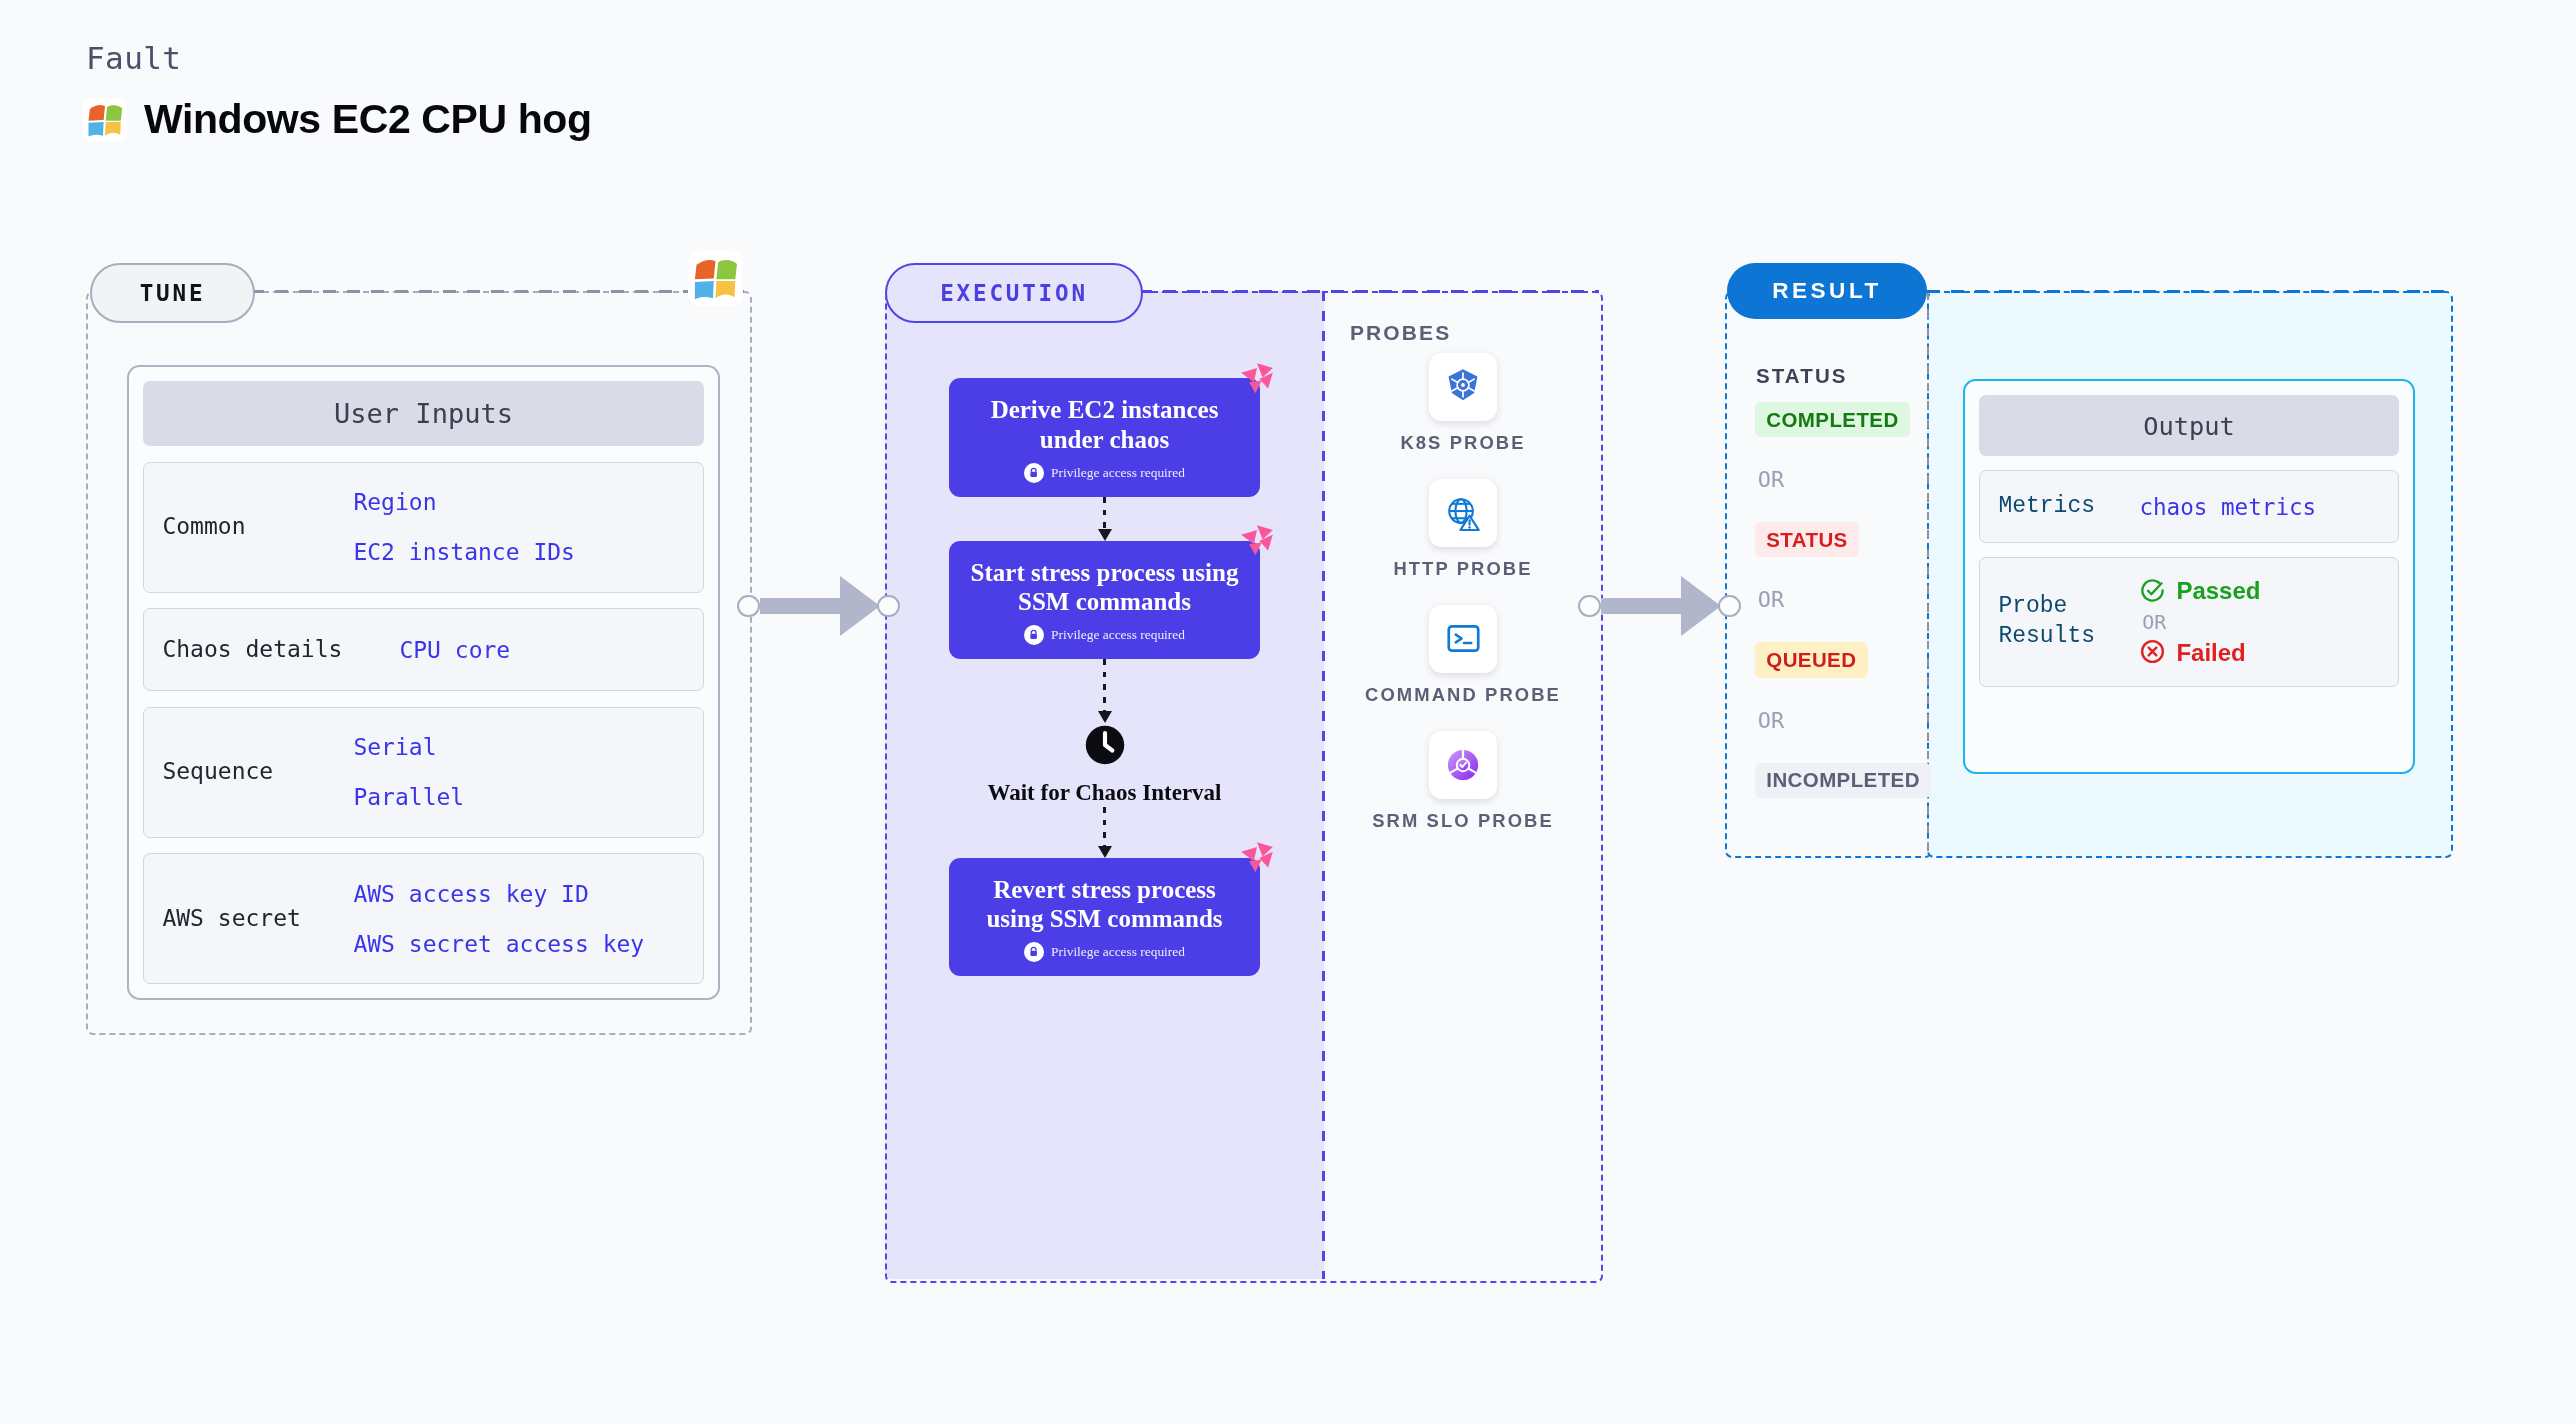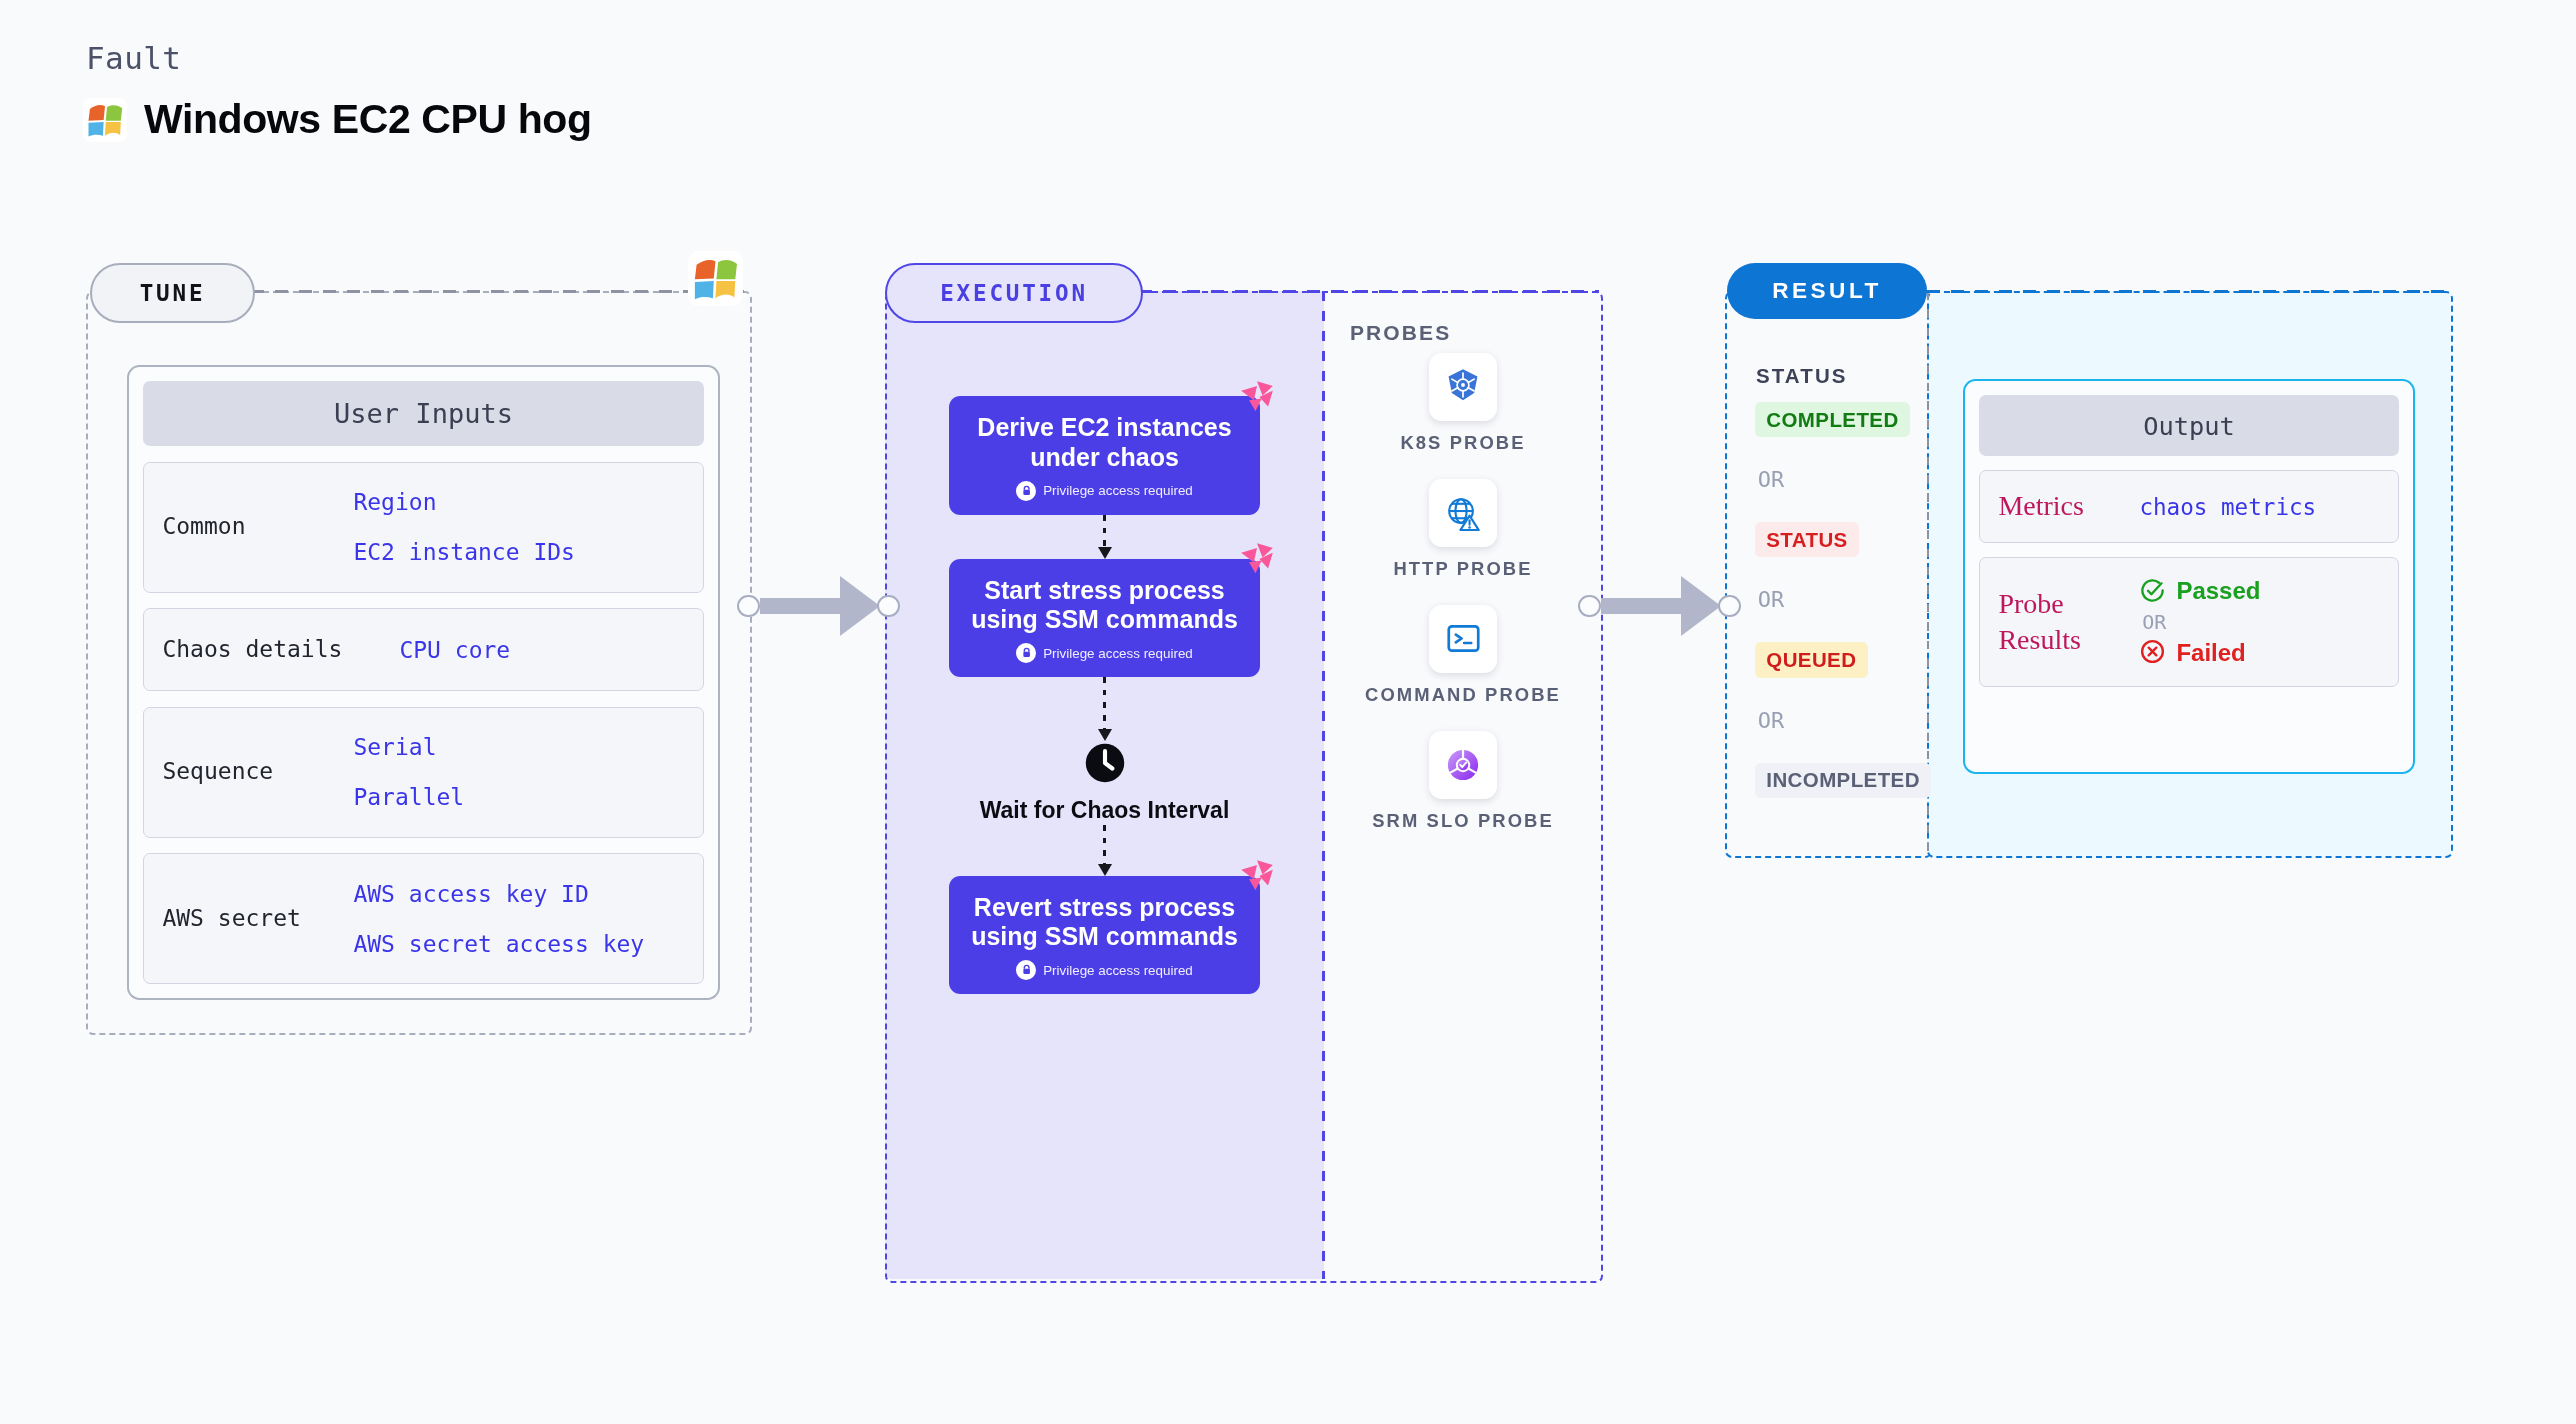--- a/index.html
+++ b/index.html
@@ -127,21 +127,21 @@
   .conn .head{
     width:0;height:0;border-top:30px solid transparent;border-bottom:30px solid transparent;
     border-left:40px solid #b1b6cb;flex:none;margin-left:-1.4px;
   }
   .conn-1{left:737px;top:576px;}
   .conn-1 .shaft{width:82px;}
   .conn-2{left:1578px;top:576px;}
   .conn-2 .shaft{width:82px;}
 
   
-  .flow{position:absolute;left:949px;top:396px;width:311px;}
+  .flow{position:absolute;left:949px;top:378px;width:311px;font-family:Liberation Serif, serif;}
   .node{
     position:relative;background:#4b3ee6;border-radius:11.3px;color:#fff;
     padding:17px 18.4px 14px;box-sizing:border-box;text-align:center;
   }
   .node-title{font-size:25px;font-weight:bold;line-height:1.18;}
   .node-priv{
     margin-top:8.5px;display:flex;align-items:center;justify-content:center;gap:7px;
     font-size:13.4px;color:#f0eefe;font-weight:normal;
   }
   .lock-badge{
@@ -213,21 +213,21 @@
     display:flex;align-items:center;justify-content:center;
     font-family:"DejaVu Sans Mono",monospace;font-size:25.4px;color:#3b3f52;
   }
   .output-row{
     margin-top:14px;background:#f5f6fa;border:1.4px solid #d3d6e2;border-radius:7px;
     display:flex;align-items:center;padding:0 0 0 18.4px;box-sizing:border-box;
   }
   .out-metrics{height:73px;}
   .out-probe{height:130px;}
   .out-key{
-    font-family:Liberation Serif, serif;font-size:28px;color:#be185d;
+    font-family:Liberation Mono, monospace;font-size:23px;color:#0c4a6e;
     width:141px;flex:none;line-height:1.3;
   }
   .out-val-mono{font-family:"DejaVu Sans Mono",monospace;font-size:22.6px;color:#3a35e8;}
   .pr-stack{display:flex;flex-direction:column;gap:4.2px;}
   .pr-line{display:flex;align-items:center;gap:10px;}
   .pr-text{font-size:24px;font-weight:bold;}
   .pr-pass{color:#18a01e;}
   .pr-fail{color:#e02121;}
   .pr-or{font-family:"DejaVu Sans Mono",monospace;font-size:20px;color:#9aa0b4;margin-left:2.8px;}
 </style>

